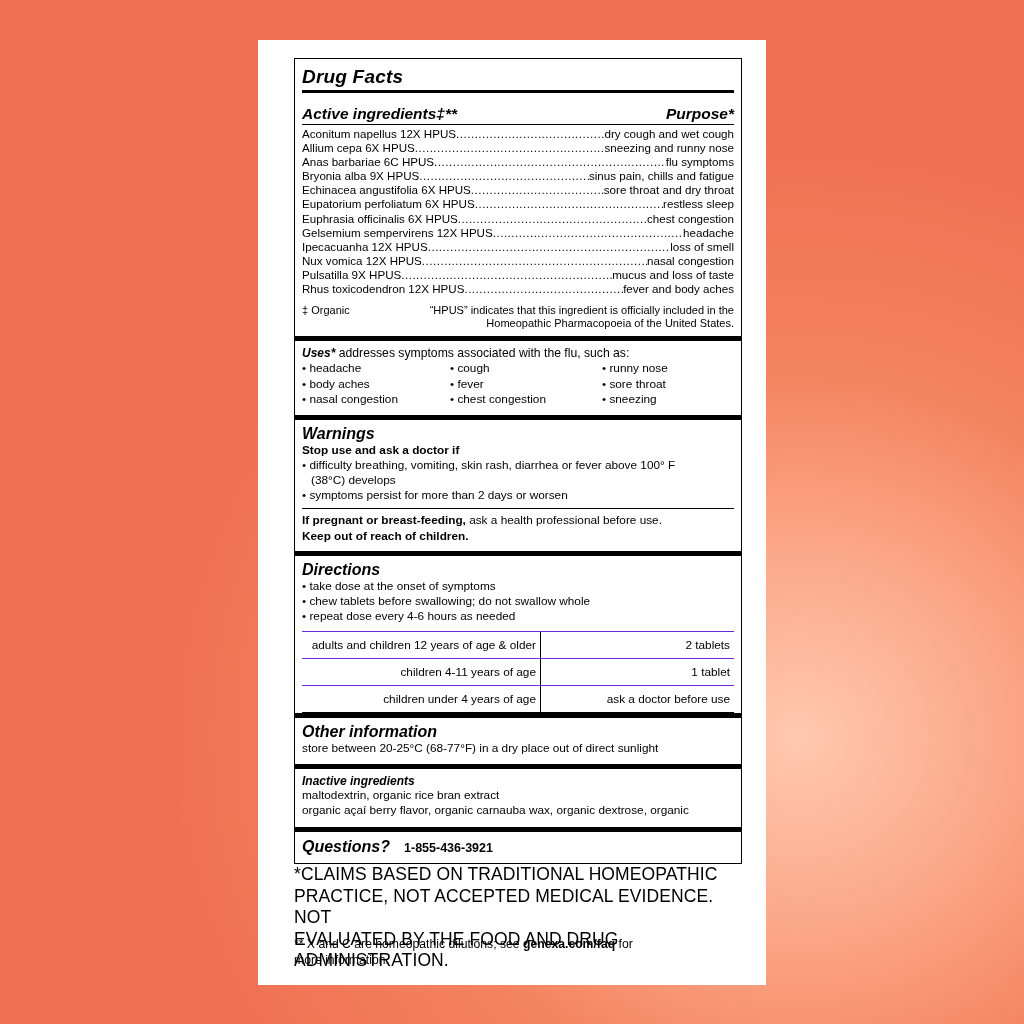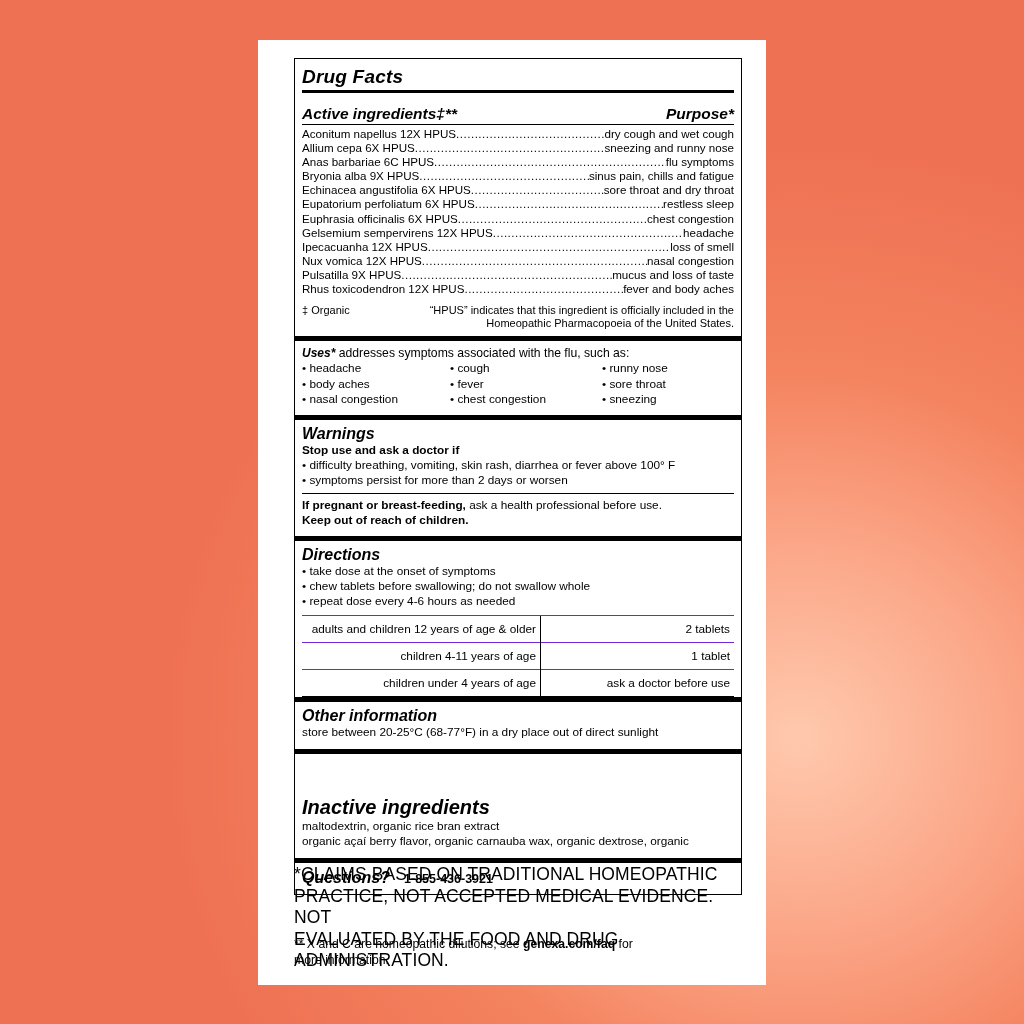--- a/index.html
+++ b/index.html
@@ -278,20 +278,21 @@
       </div>
     </div>
 
     <div class="hrthick"></div>
 
     <div class="blk" style="border-top:none; padding-top:5px; padding-bottom:7px;">
       <div class="sec-head" style="font-size:16px;">Warnings</div>
       <div class="warn-sub">Stop use and ask a doctor if</div>
       <div class="bul">
         <span>• difficulty breathing, vomiting, skin rash, diarrhea or fever above 100° F</span>
+        <span class="ind">(38°C) develops</span>
       </div>
       <div class="bul">• symptoms persist for more than 2 days or worsen</div>
       <div class="rule"></div>
       <div class="warn-note">
         <b>If pregnant or breast-feeding,</b><span> ask a health professional before use.</span>
       </div>
       <div class="warn-note" style="font-weight:bold;">Keep out of reach of children.</div>
     </div>
 
     <div class="hrthick"></div>
@@ -323,21 +324,21 @@
     <div class="hrthick"></div>
 
     <div class="blk" style="border-top:none; padding-top:5px; padding-bottom:8px;">
       <div class="sec-head" style="font-size:16px;">Other information</div>
       <div class="body-text">store between 20-25°C (68-77°F) in a dry place out of direct sunlight</div>
     </div>
 
     <div class="hrthick"></div>
 
     <div class="blk" style="border-top:none; padding-top:5px; padding-bottom:8px;">
-      <div class="sec-head" style="font-size:20px;margin-top:37px;">Inactive ingredients</div>
+      <div class="sec-head" style="font-size:12px;">Inactive ingredients</div>
       <div class="body-text">maltodextrin, organic rice bran extract</div>
       <div class="body-text">organic açaí berry flavor, organic carnauba wax, organic dextrose, organic</div>
     </div>
 
     <div class="hrthick"></div>
 
     <div class="blk last" style="border-top:none; padding-top:6px; padding-bottom:7px;">
       <div class="q-row">
         <span class="sec-head" style="font-size:16px;">Questions?</span>
         <span class="q-num">1-855-436-3921</span>

